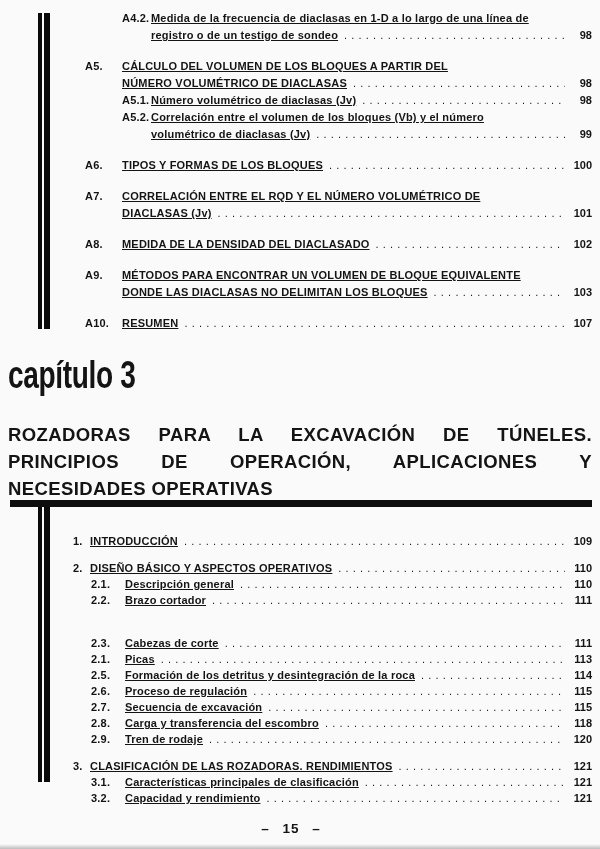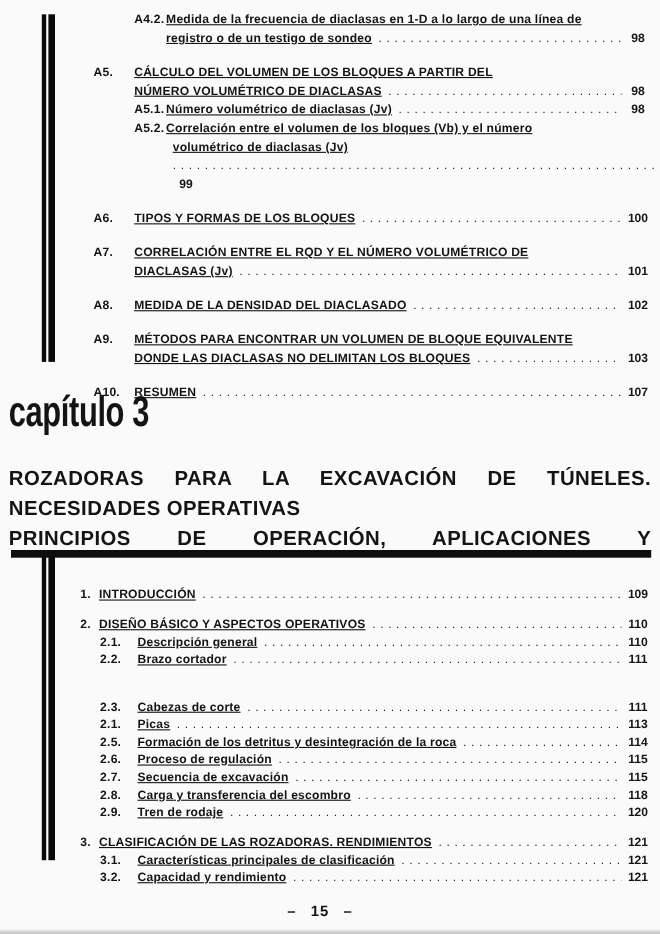--- a/index.html
+++ b/index.html
@@ -28,21 +28,21 @@
   .toc-appendix .toc-row { line-height: 17px; }
   .toc-chapter  .toc-row { line-height: 16px; }
   .toc-num  { flex: none; font-weight: 700; letter-spacing: .2px; }
   .toc-text { flex: none; font-weight: 700; letter-spacing: .2px; white-space: nowrap; text-decoration: underline; }
   .leader {
     flex: 1 1 auto; overflow: hidden; white-space: nowrap;
     font-weight: 400; letter-spacing: 4.2px; color: #1b1b1b;
     margin: 0 3px 0 6px;
   }
   .leader::after { content: "................................................................................................................................"; }
-  .toc-page { flex: none; min-width: 24px; text-align: center; font-weight: 700; }
+  .toc-page { flex: none; min-width: 24px; text-align: right; font-weight: 700; }
 
   
   .chapter-heading {
     left: 8px; top: 353px;
     font-size: 39px; font-weight: 700; letter-spacing: -.5px;
     transform: scaleX(.72); transform-origin: 0 0;
     white-space: nowrap;
   }
 
   
@@ -98,21 +98,21 @@
     <div class="toc-row" style="padding-left: 37px;">
       <span class="toc-num" style="width: 29px;">A5.1.</span>
       <span class="toc-text">Número volumétrico de diaclasas (Jv)</span>
       <span class="leader"></span>
       <span class="toc-page">98</span>
     </div>
     <div class="toc-row" style="padding-left: 37px;">
       <span class="toc-num" style="width: 29px;">A5.2.</span>
       <span class="toc-text">Correlación entre el volumen de los bloques (Vb) y el número</span>
     </div>
-    <div class="toc-row" style="padding-left: 66px; flex-direction: column;">
+    <div class="toc-row" style="padding-left: 66px;">
       <span class="toc-text">volumétrico de diaclasas (Jv)</span>
       <span class="leader"></span>
       <span class="toc-page">99</span>
     </div>
     <div class="toc-row" style="margin-top: 14px; padding-left: 0px;">
       <span class="toc-num" style="width: 37px;">A6.</span>
       <span class="toc-text">TIPOS Y FORMAS DE LOS BLOQUES</span>
       <span class="leader"></span>
       <span class="toc-page">100</span>
     </div>
@@ -145,22 +145,22 @@
       <span class="toc-text">RESUMEN</span>
       <span class="leader"></span>
       <span class="toc-page">107</span>
     </div>
   </div>
 
 <div class="abs chapter-heading">capítulo 3</div>
 
 <div class="abs chapter-title">
   <div class="title-line justify">ROZADORAS PARA LA EXCAVACIÓN DE TÚNELES.</div>
+  <div class="title-line justify">PRINCIPIOS DE OPERACIÓN, APLICACIONES Y</div>
   <div class="title-line">NECESIDADES OPERATIVAS</div>
-  <div class="title-line justify">PRINCIPIOS DE OPERACIÓN, APLICACIONES Y</div>
 </div>
 
 <div class="abs section-rule"></div>
 
 <div class="toc toc-chapter" id="toc-chapter">
     <div class="toc-row" style="padding-left: 0px;">
       <span class="toc-num" style="width: 17px;">1.</span>
       <span class="toc-text">INTRODUCCIÓN</span>
       <span class="leader"></span>
       <span class="toc-page">109</span>

